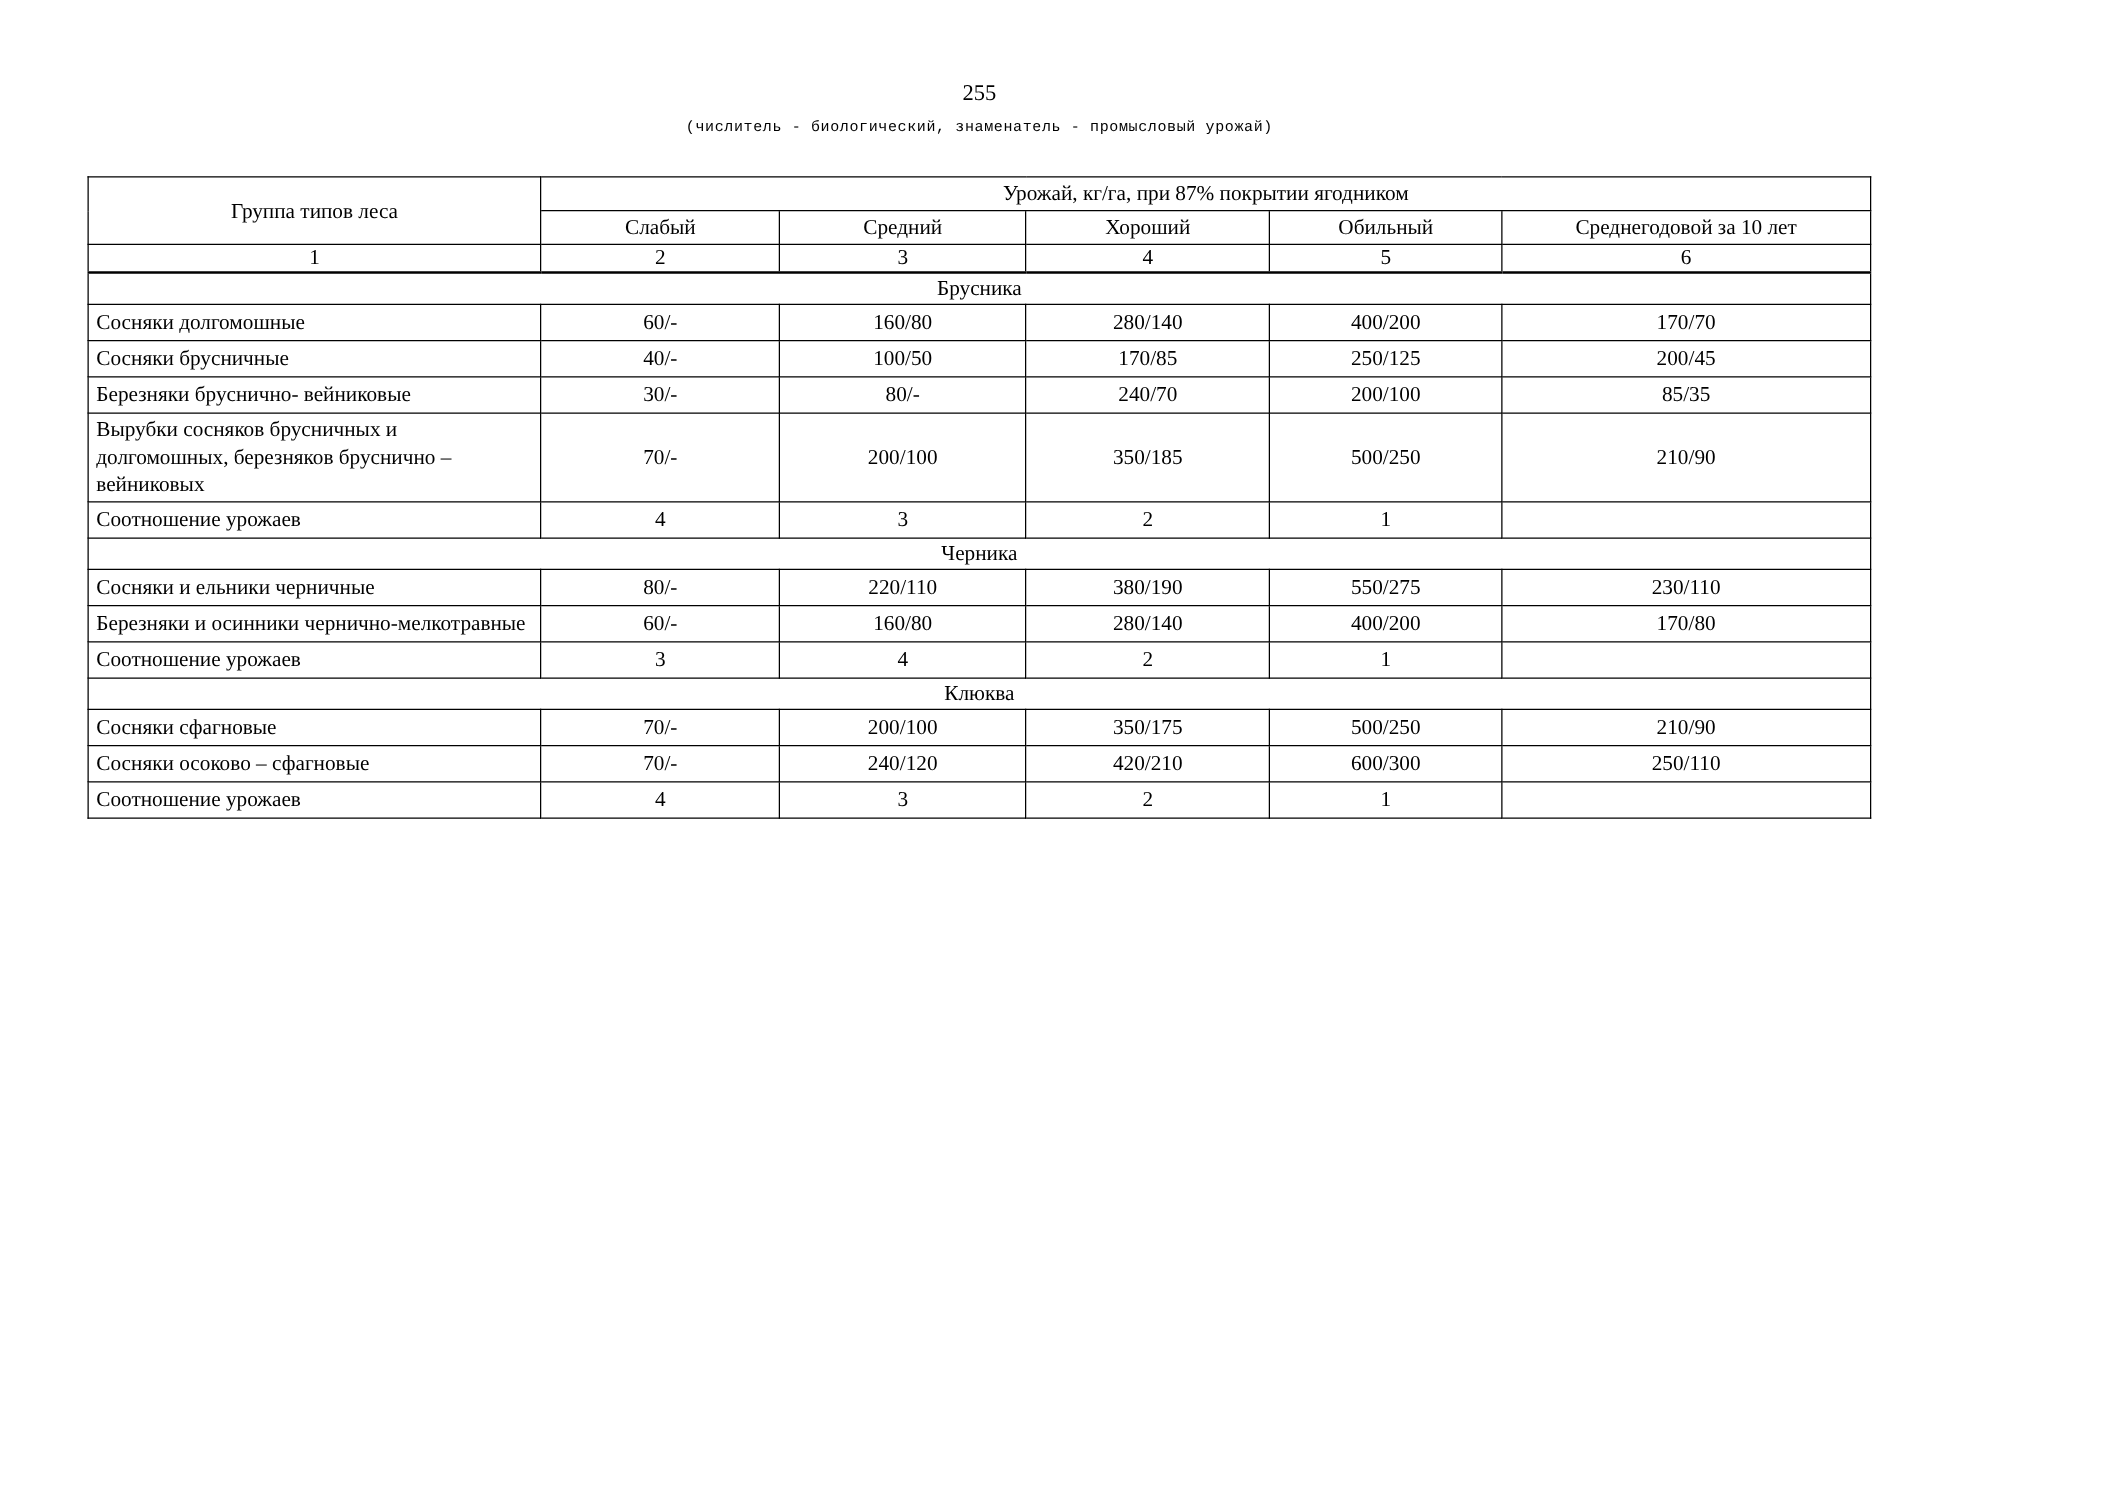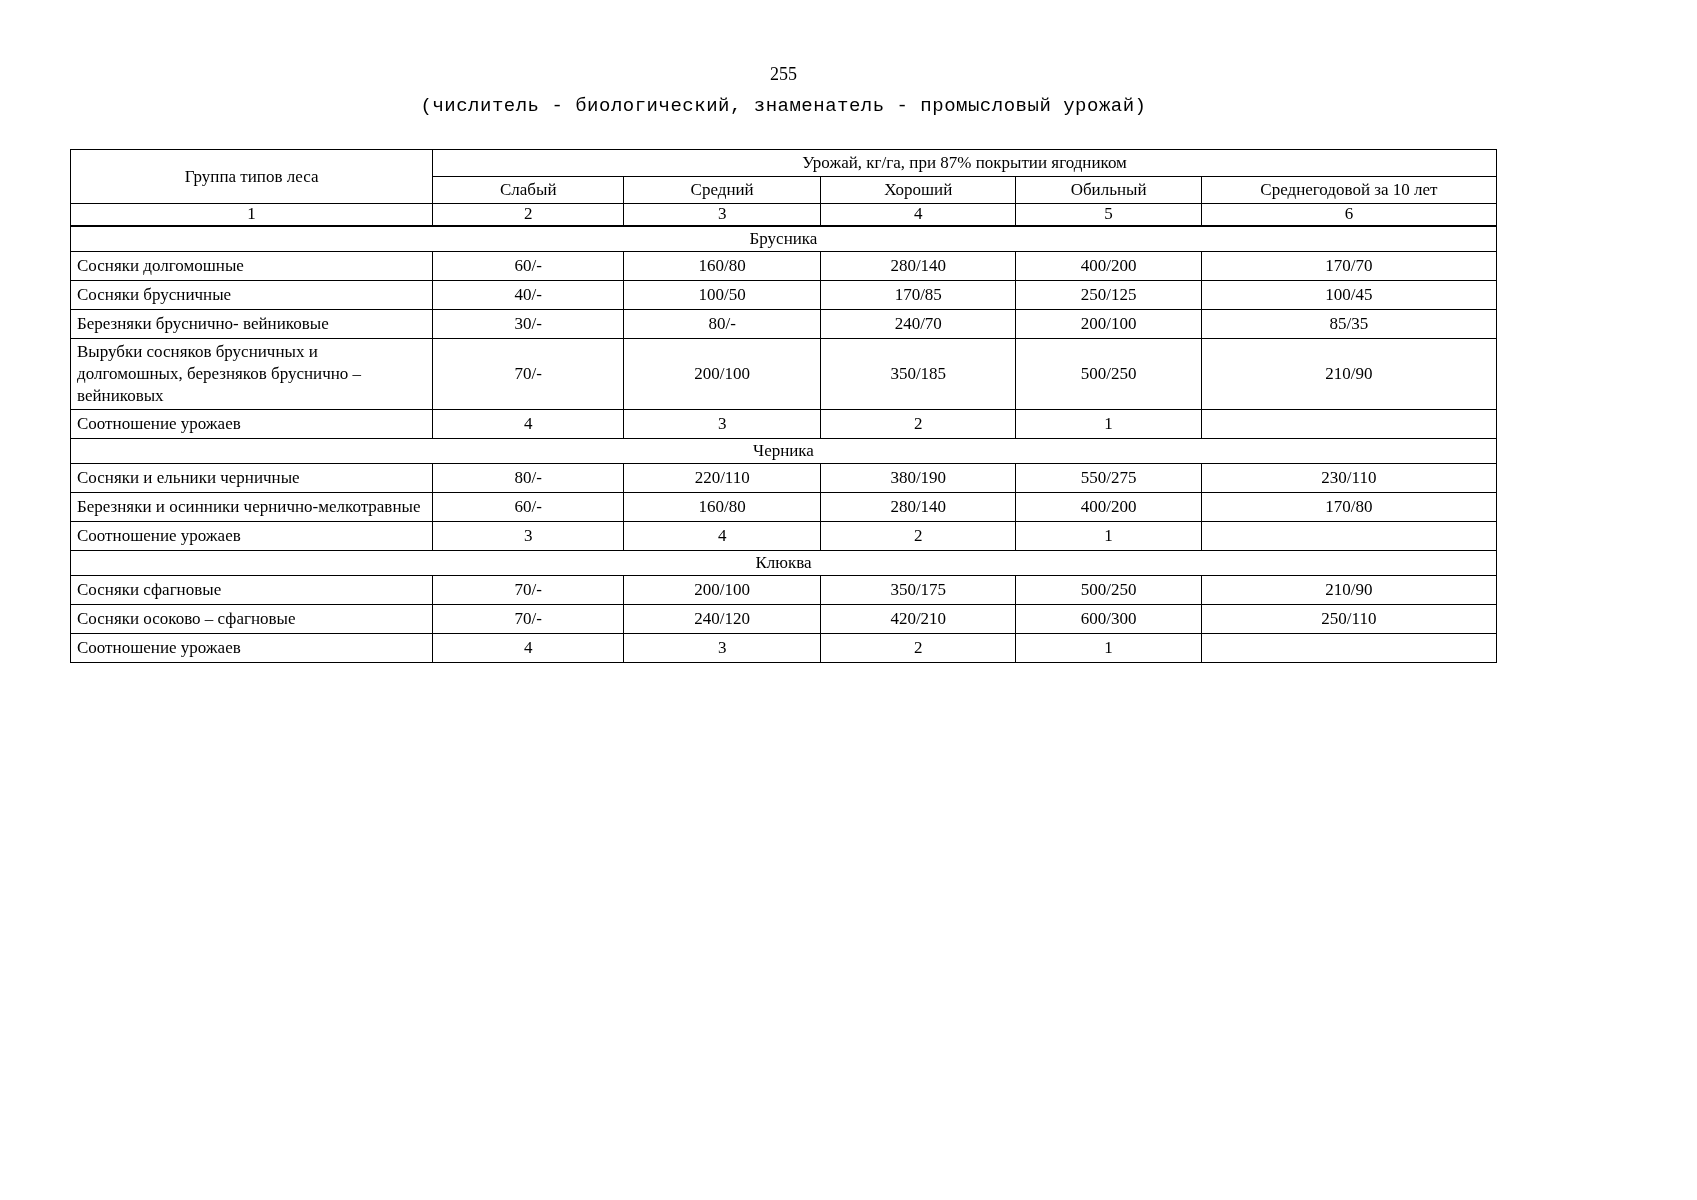--- a/index.html
+++ b/index.html
@@ -36,21 +36,21 @@
   }
   .doc-title {
     margin-top: 14px;
     text-align: center;
     font-size: 19px;
   }
   .doc-subtitle {
     margin-top: 10px;
     text-align: center;
     font-family: "Liberation Mono", monospace;
-    font-size: 19px;
+    font-size: 12px;
     letter-spacing: 0.5px;
   }
   table.yield {
     margin-top: 32px;
     width: 100%;
     border-collapse: collapse;
     table-layout: fixed;
     font-size: 17px;
   }
   table.yield td {
@@ -115,21 +115,21 @@
             <td class="c">280/140</td>
             <td class="c">400/200</td>
             <td class="c">170/70</td>
           </tr>
           <tr class="data-row">
             <td class="l">Сосняки брусничные</td>
             <td class="c">40/-</td>
             <td class="c">100/50</td>
             <td class="c">170/85</td>
             <td class="c">250/125</td>
-            <td class="c">100/45</td>
+            <td class="c">200/45</td>
           </tr>
           <tr class="data-row">
             <td class="l">Березняки бруснично- вейниковые</td>
             <td class="c">30/-</td>
             <td class="c">80/-</td>
             <td class="c">240/70</td>
             <td class="c">200/100</td>
             <td class="c">85/35</td>
           </tr>
           <tr class="data-row">

